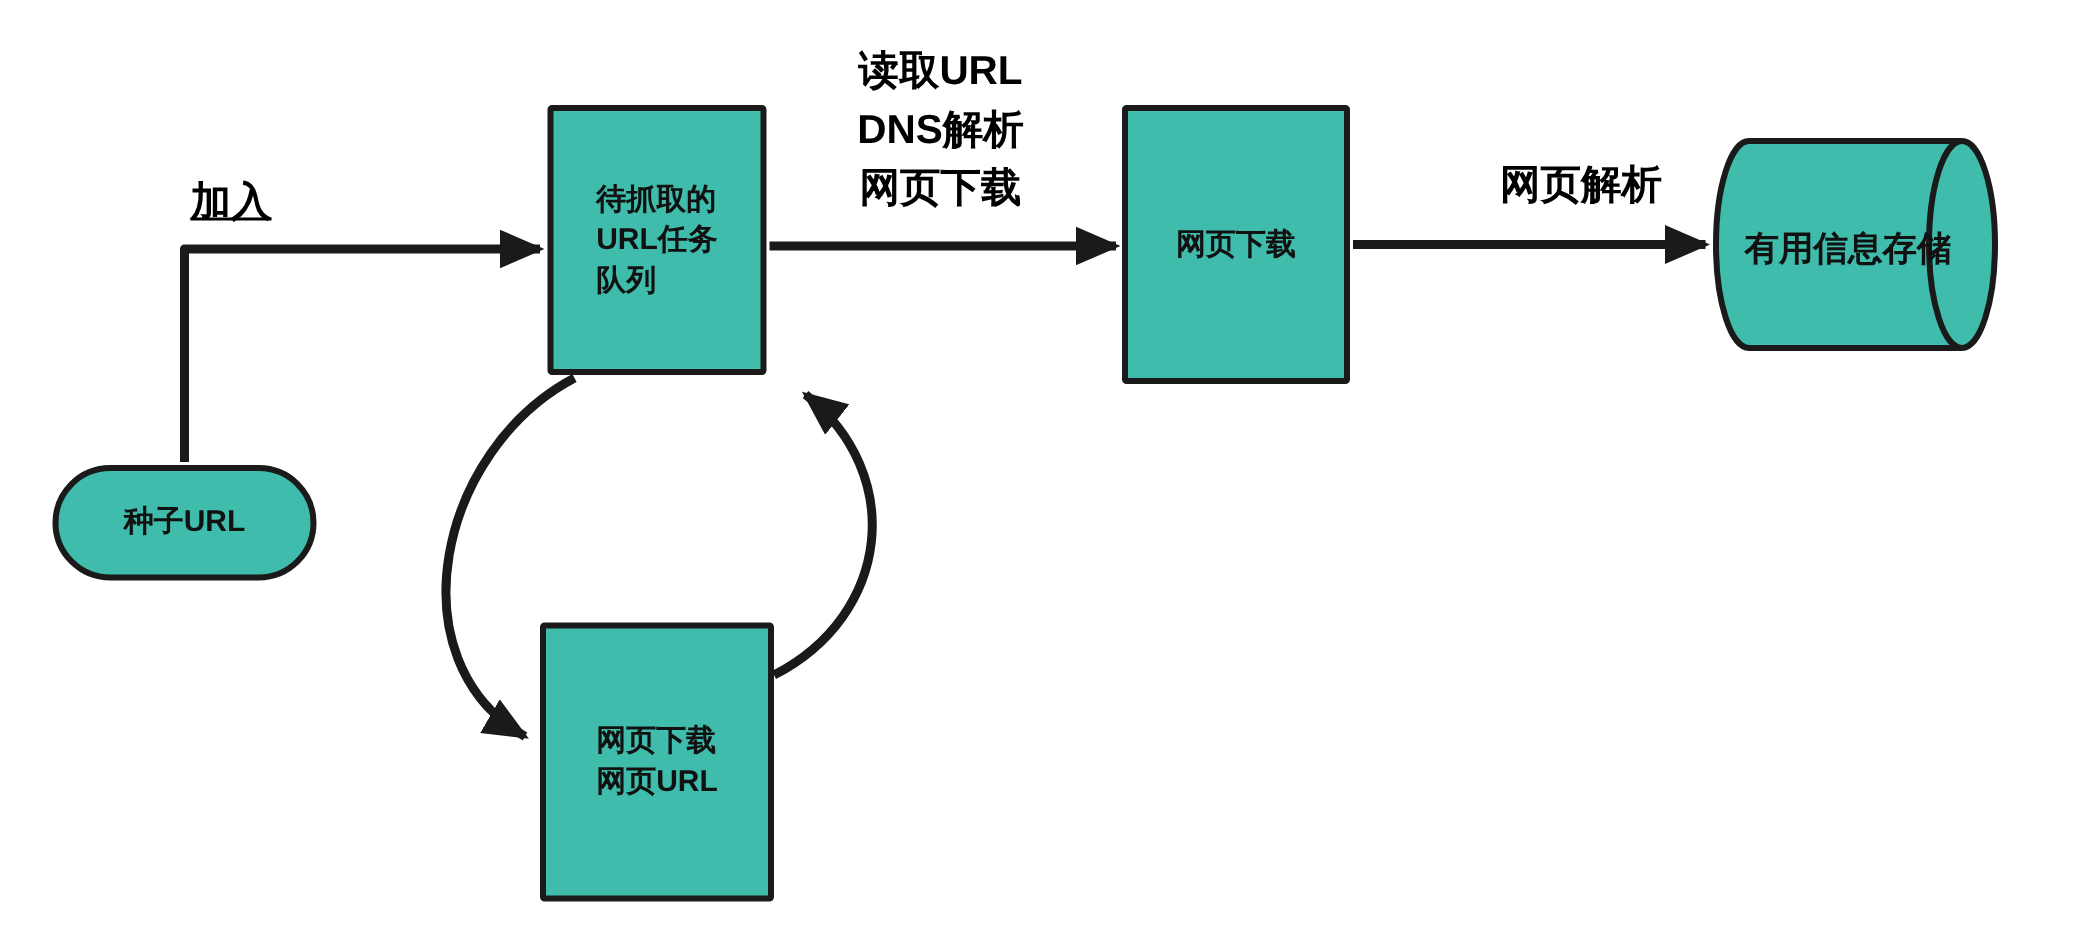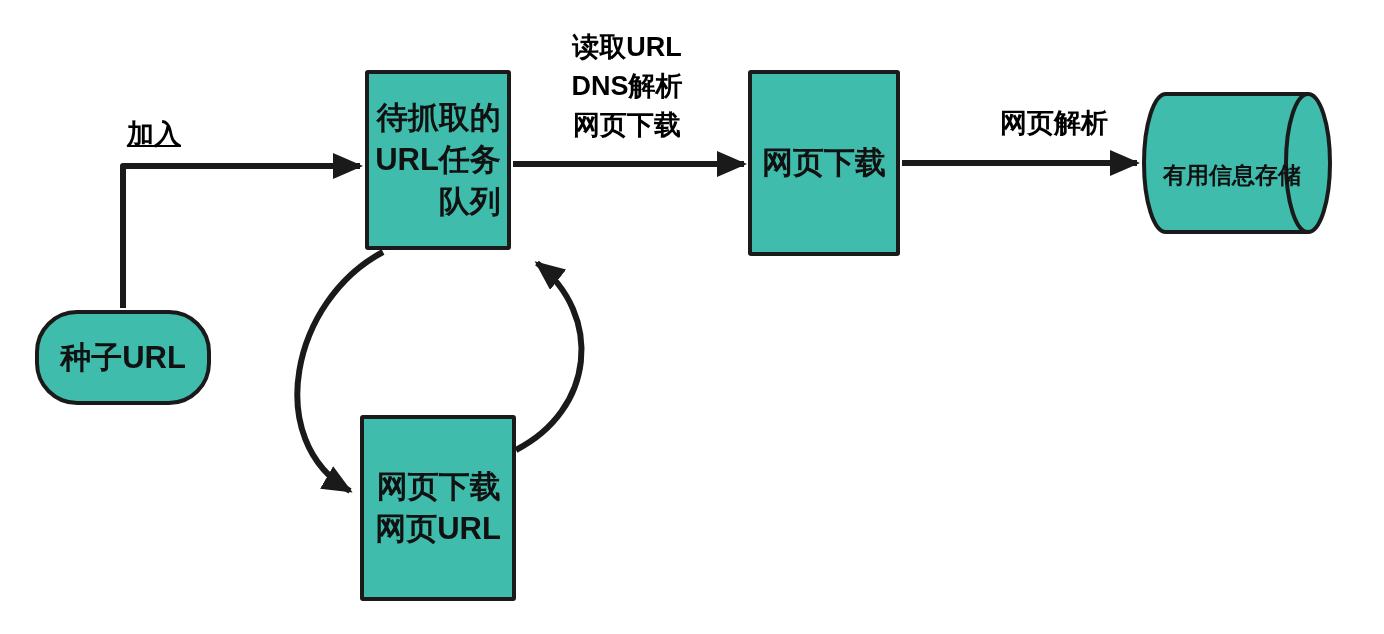--- a/index.html
+++ b/index.html
@@ -39,26 +39,26 @@
     fill:var(--arrow);
     stroke:none;
   }
   .node{
     position:absolute;
     box-sizing:border-box;
     background:var(--node-fill);
     border:4px solid var(--node-border);
     color:var(--node-text);
     font-weight:bold;
-    font-size:31px;
+    font-size:20px;
     line-height:1.35;
     display:flex;
     align-items:center;
     justify-content:center;
-    text-align:right;
+    text-align:left;
     white-space:pre-line;
     border-radius:3px;
   }
   .node.pill{
     border-radius:42px;
   }
   .cyl-wrap{
     position:absolute;
     left:1142px;top:90px;
     width:192px;height:146px;
@@ -69,21 +69,21 @@
     stroke:var(--node-border);
     stroke-width:4;
   }
   .cyl-wrap .cyl-rim{
     fill:none;
     stroke:var(--node-border);
     stroke-width:4;
   }
   .cyl-label{
     position:absolute;
-    left:0;top:12px;
+    left:0;top:2px;
     width:180px;height:146px;
     display:flex;
     align-items:center;
     justify-content:center;
     color:var(--node-text);
     font-weight:bold;
     font-size:23px;
     text-align:left;
   }
   .edge-label{
@@ -107,21 +107,21 @@
         <path d="M0,0 L30,13 L0,26 Z"></path>
       </marker>
     </defs>
     <path class="arrow" d="M 123 308 L 123 166 L 360 166" marker-end="url(#ah)"></path>
     <path class="arrow" d="M 513 164 L 744 164" marker-end="url(#ah)"></path>
     <path class="arrow" d="M 902 163 L 1137 163" marker-end="url(#ah)"></path>
     <path class="arrow" d="M 383 252 C 292 300, 262 440, 350 491" marker-end="url(#ah)"></path>
     <path class="arrow" d="M 516 450 C 594 410, 604 316, 537 263" marker-end="url(#ah)"></path>
   </svg>
 
-  <div class="node pill" style="left:35px;top:310px;width:176px;height:95px;">
+  <div class="node pill" style="left:35px;top:310px;width:176px;height:77px;">
     <span>种子URL</span>
   </div>
 
   <div class="node" style="left:365px;top:70px;width:146px;height:180px;">
     <span>待抓取的
 URL任务
 队列</span>
   </div>
 
   <div class="node" style="left:748px;top:70px;width:152px;height:186px;">

